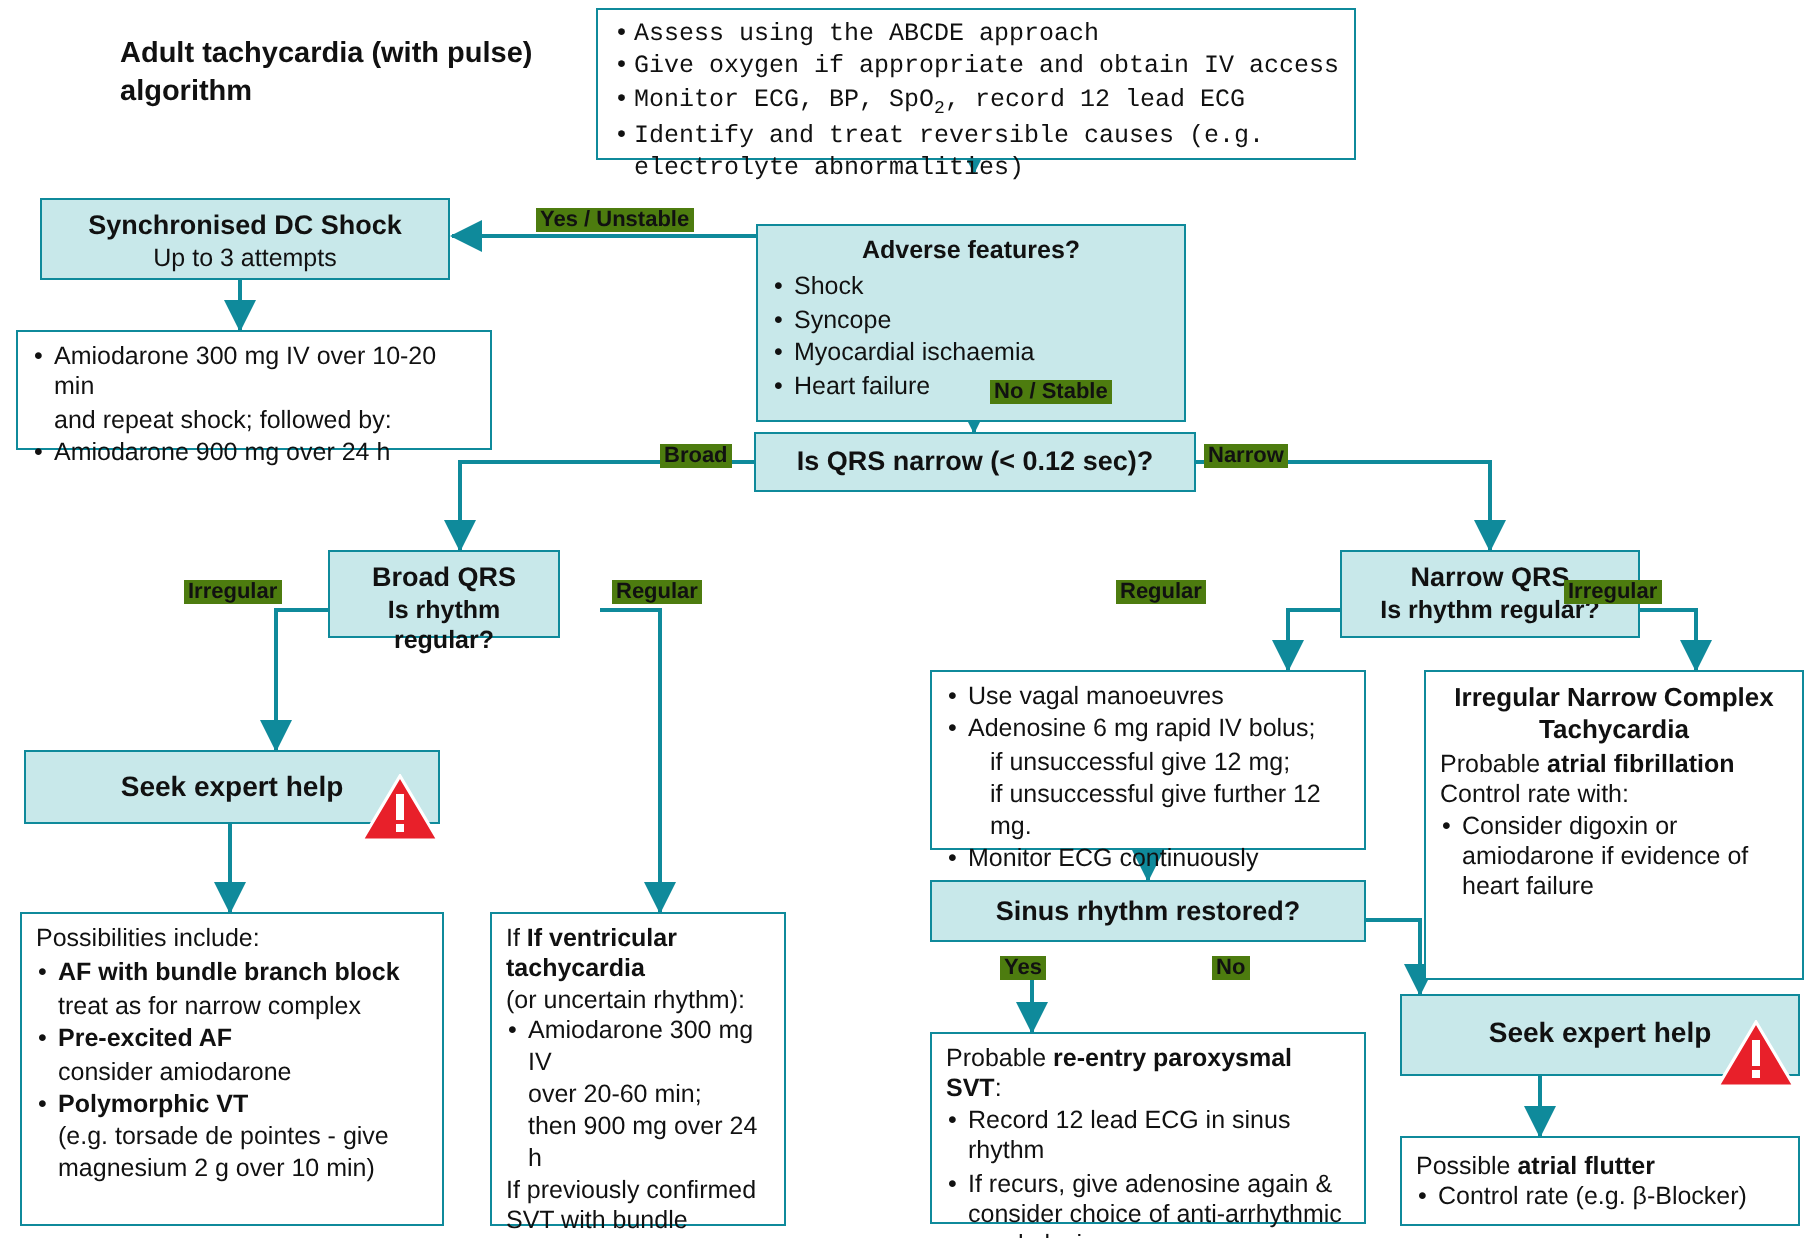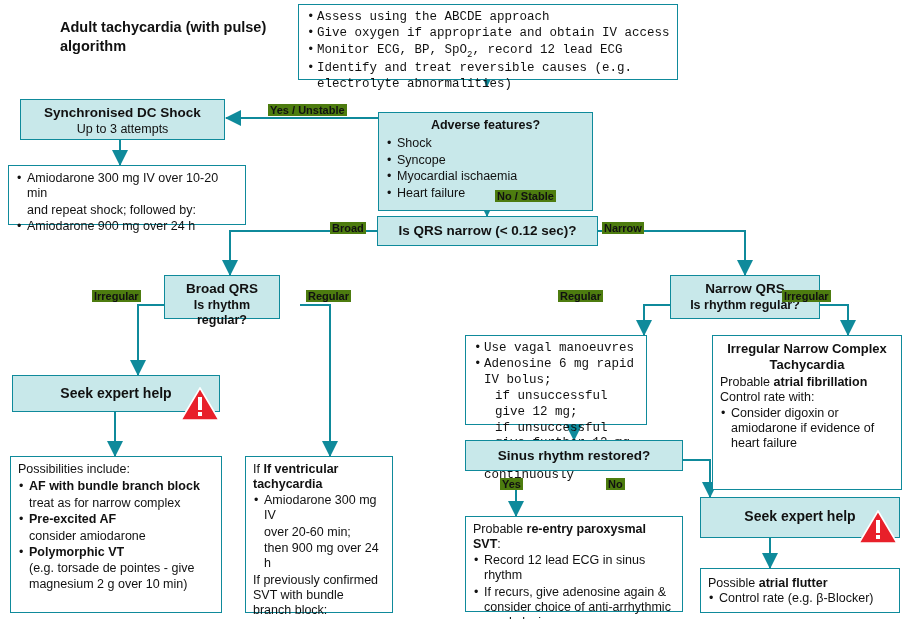--- a/index.html
+++ b/index.html
@@ -165,34 +165,35 @@
       <li class="nobull">treat as for narrow complex</li>
       <li><b>Pre-excited AF</b></li>
       <li class="nobull">consider amiodarone</li>
       <li><b>Polymorphic VT</b></li>
       <li class="nobull">(e.g. torsade de pointes - give magnesium 2 g over 10 min)</li>
     </ul>
   </div>
 
   <div class="box" style="left:245px;top:456px;width:148px;height:157px;">
     <div>If <b>If ventricular tachycardia</b></div>
+    <div>(or uncertain rhythm):</div>
     <ul>
       <li>Amiodarone 300 mg IV</li>
       <li class="nobull">over 20-60 min;</li>
       <li class="nobull">then 900 mg over 24 h</li>
     </ul>
     <div>If previously confirmed</div>
     <div>SVT with bundle branch block:</div>
     <ul>
       <li>Give adenosine as for regular</li>
 
     </ul>
   </div>
 
-  <div class="box" style="left:465px;top:335px;width:182px;height:90px;font-family:Liberation Mono, monospace;">
+  <div class="box" style="left:465px;top:335px;width:218px;height:90px;">
     <ul>
       <li>Use vagal manoeuvres</li>
       <li>Adenosine 6 mg rapid IV bolus;</li>
       <li class="nobull" style="padding-left:22px;">if unsuccessful give 12 mg;</li>
       <li class="nobull" style="padding-left:22px;">if unsuccessful give further 12 mg.</li>
       <li>Monitor ECG continuously</li>
     </ul>
   </div>
 
   <div class="box filled" style="left:465px;top:440px;width:218px;height:31px;padding-top:7px;">

